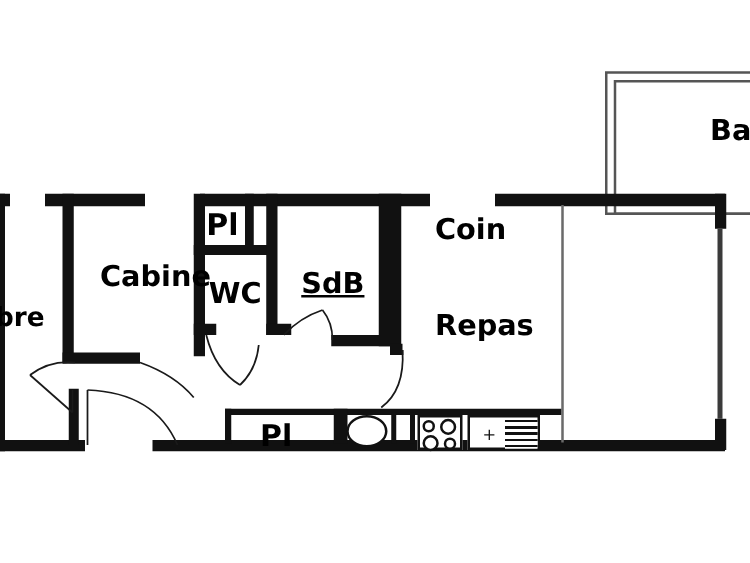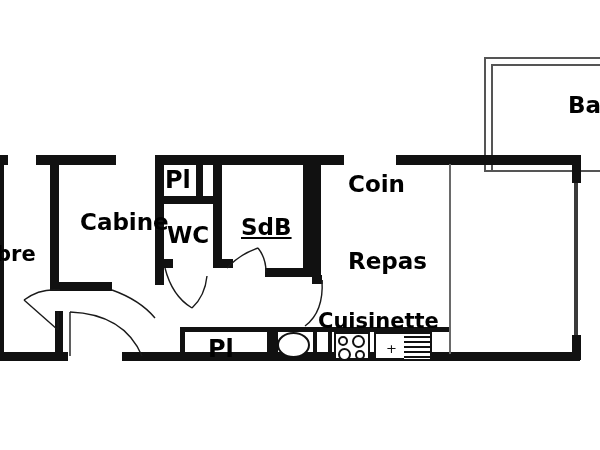--- a/index.html
+++ b/index.html
@@ -210,17 +210,16 @@
 
   <div class="label lbl-lg" style="left:241px; top:216px;text-decoration:underline;">SdB</div>
 
   <div class="label lbl-lg" style="left:348px; top:173px;">Coin</div>
 
   <div class="label lbl-lg" style="left:348px; top:218px;margin-top:32px;">Repas</div>
 
 
   <div class="label lbl-lg" style="left:568px; top:94px;">Ba</div>
 
-  <div class="label lbl-md" style="left:318px; top:311px;">Cuisinette</div>
 
   <div class="label lbl-sm" style="left:208px; top:337px;">Pl</div>
 
 </div>
 
 </body></html>

